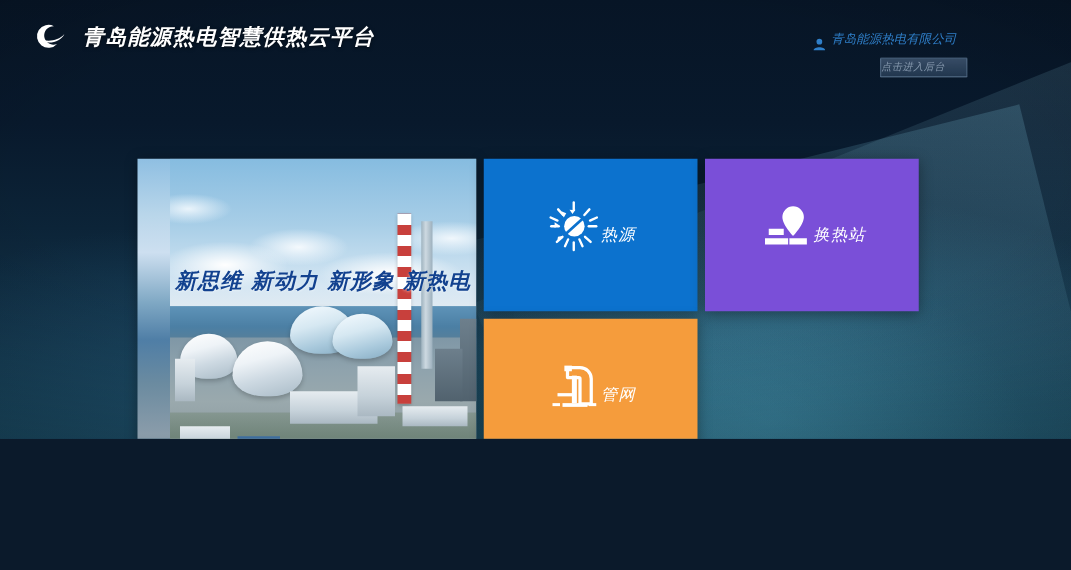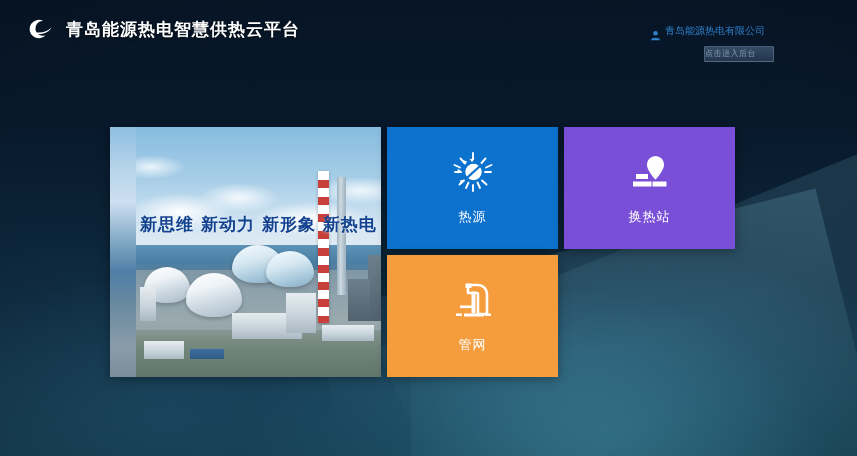--- a/index.html
+++ b/index.html
@@ -10,26 +10,27 @@
   body {
     width: 857px;
     height: 456px;
     overflow: hidden;
     font-family: "DejaVu Sans", "Liberation Sans", sans-serif;
   }
 
   #app {
     position: relative;
     width: 857px;
-    height: 456px;
+    height: 351px;
     overflow: hidden;
     background:
       radial-gradient(ellipse 600px 300px at 72% 96%, rgba(56,140,168,0.55) 0%, rgba(56,140,168,0.0) 62%),
       radial-gradient(ellipse 420px 220px at 18% 92%, rgba(40,96,130,0.40) 0%, rgba(40,96,130,0) 65%),
       linear-gradient(180deg, #071526 0%, #08192c 28%, #0c2438 52%, #123349 74%, #18475e 100%);
+    font-style: italic;
   }
 
   
   .streak {
     position: absolute;
     pointer-events: none;
   }
   .streak-a {
     right: -60px;
     bottom: -140px;
@@ -222,21 +223,20 @@
     font-size: 17px;
     font-weight: bold;
     letter-spacing: 1px;
     text-shadow: 0 1px 2px rgba(255,255,255,0.45);
     white-space: nowrap;
   }
 
   
   .tile-color {
     display: flex;
-    flex-direction: column;
     align-items: center;
     justify-content: center;
   }
   .tile-icon {
     width: 44px;
     height: 44px;
     margin-bottom: 14px;
   }
   .tile-label {
     color: #ffffff;

